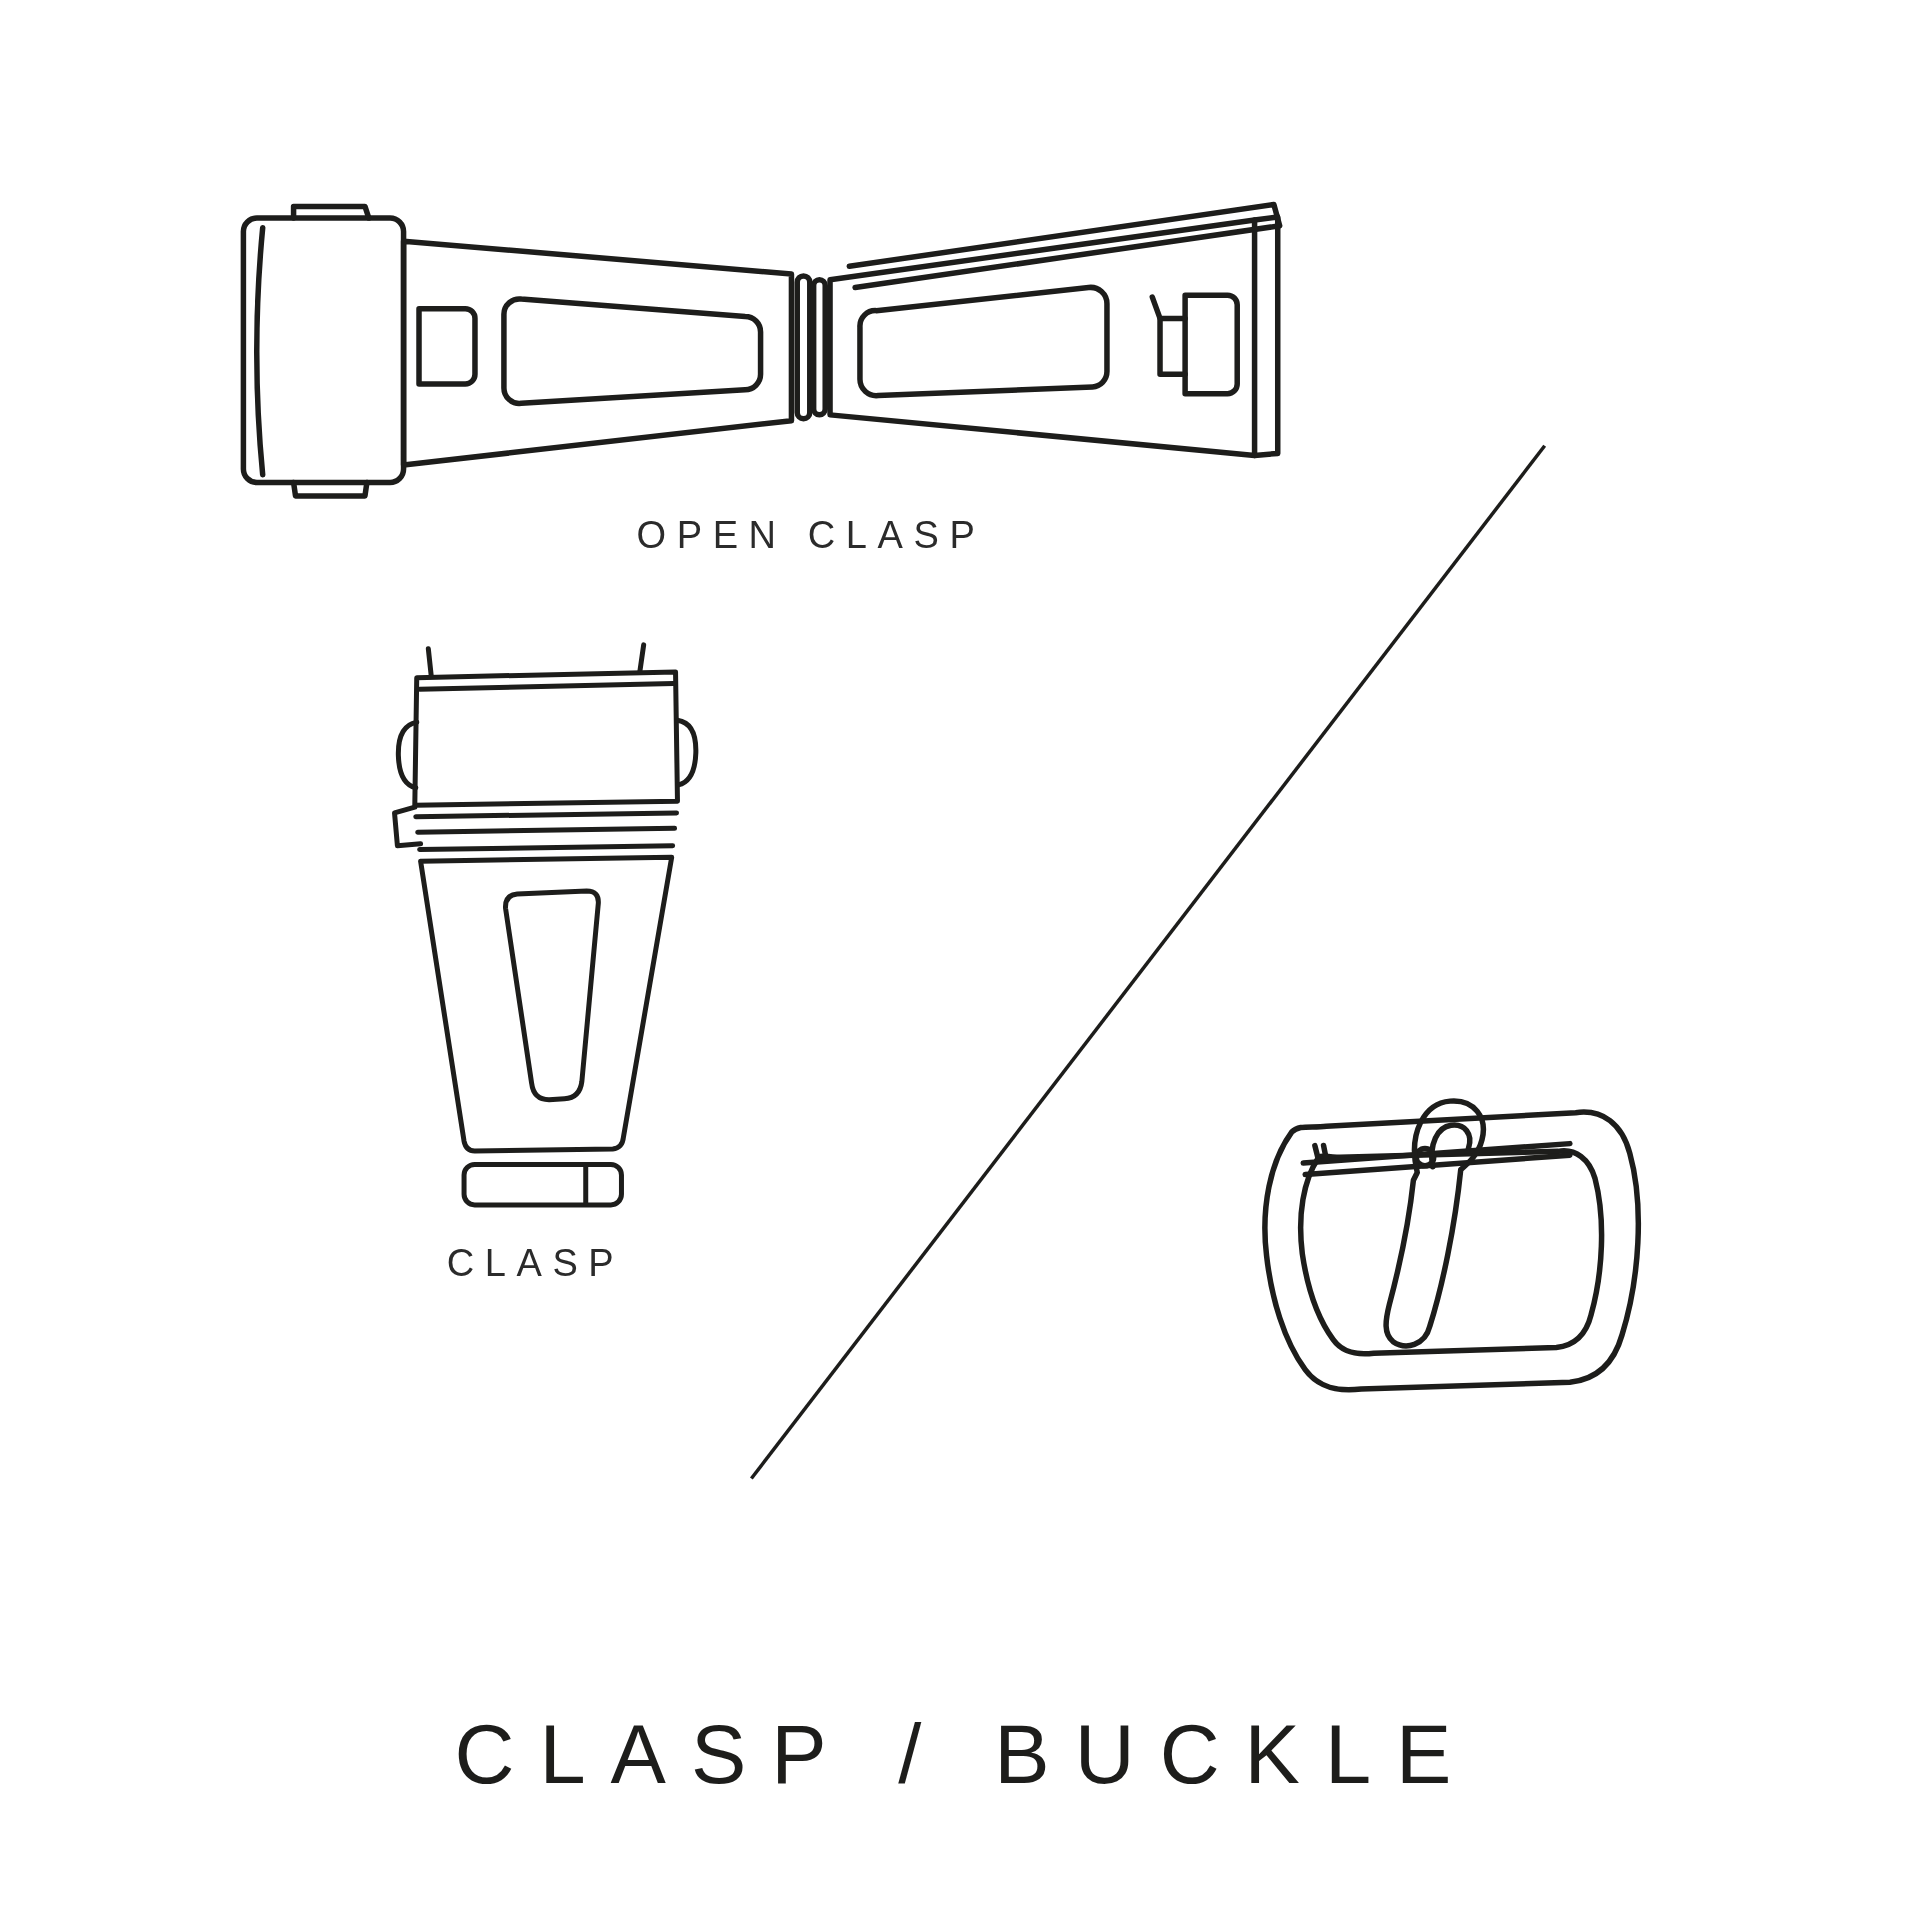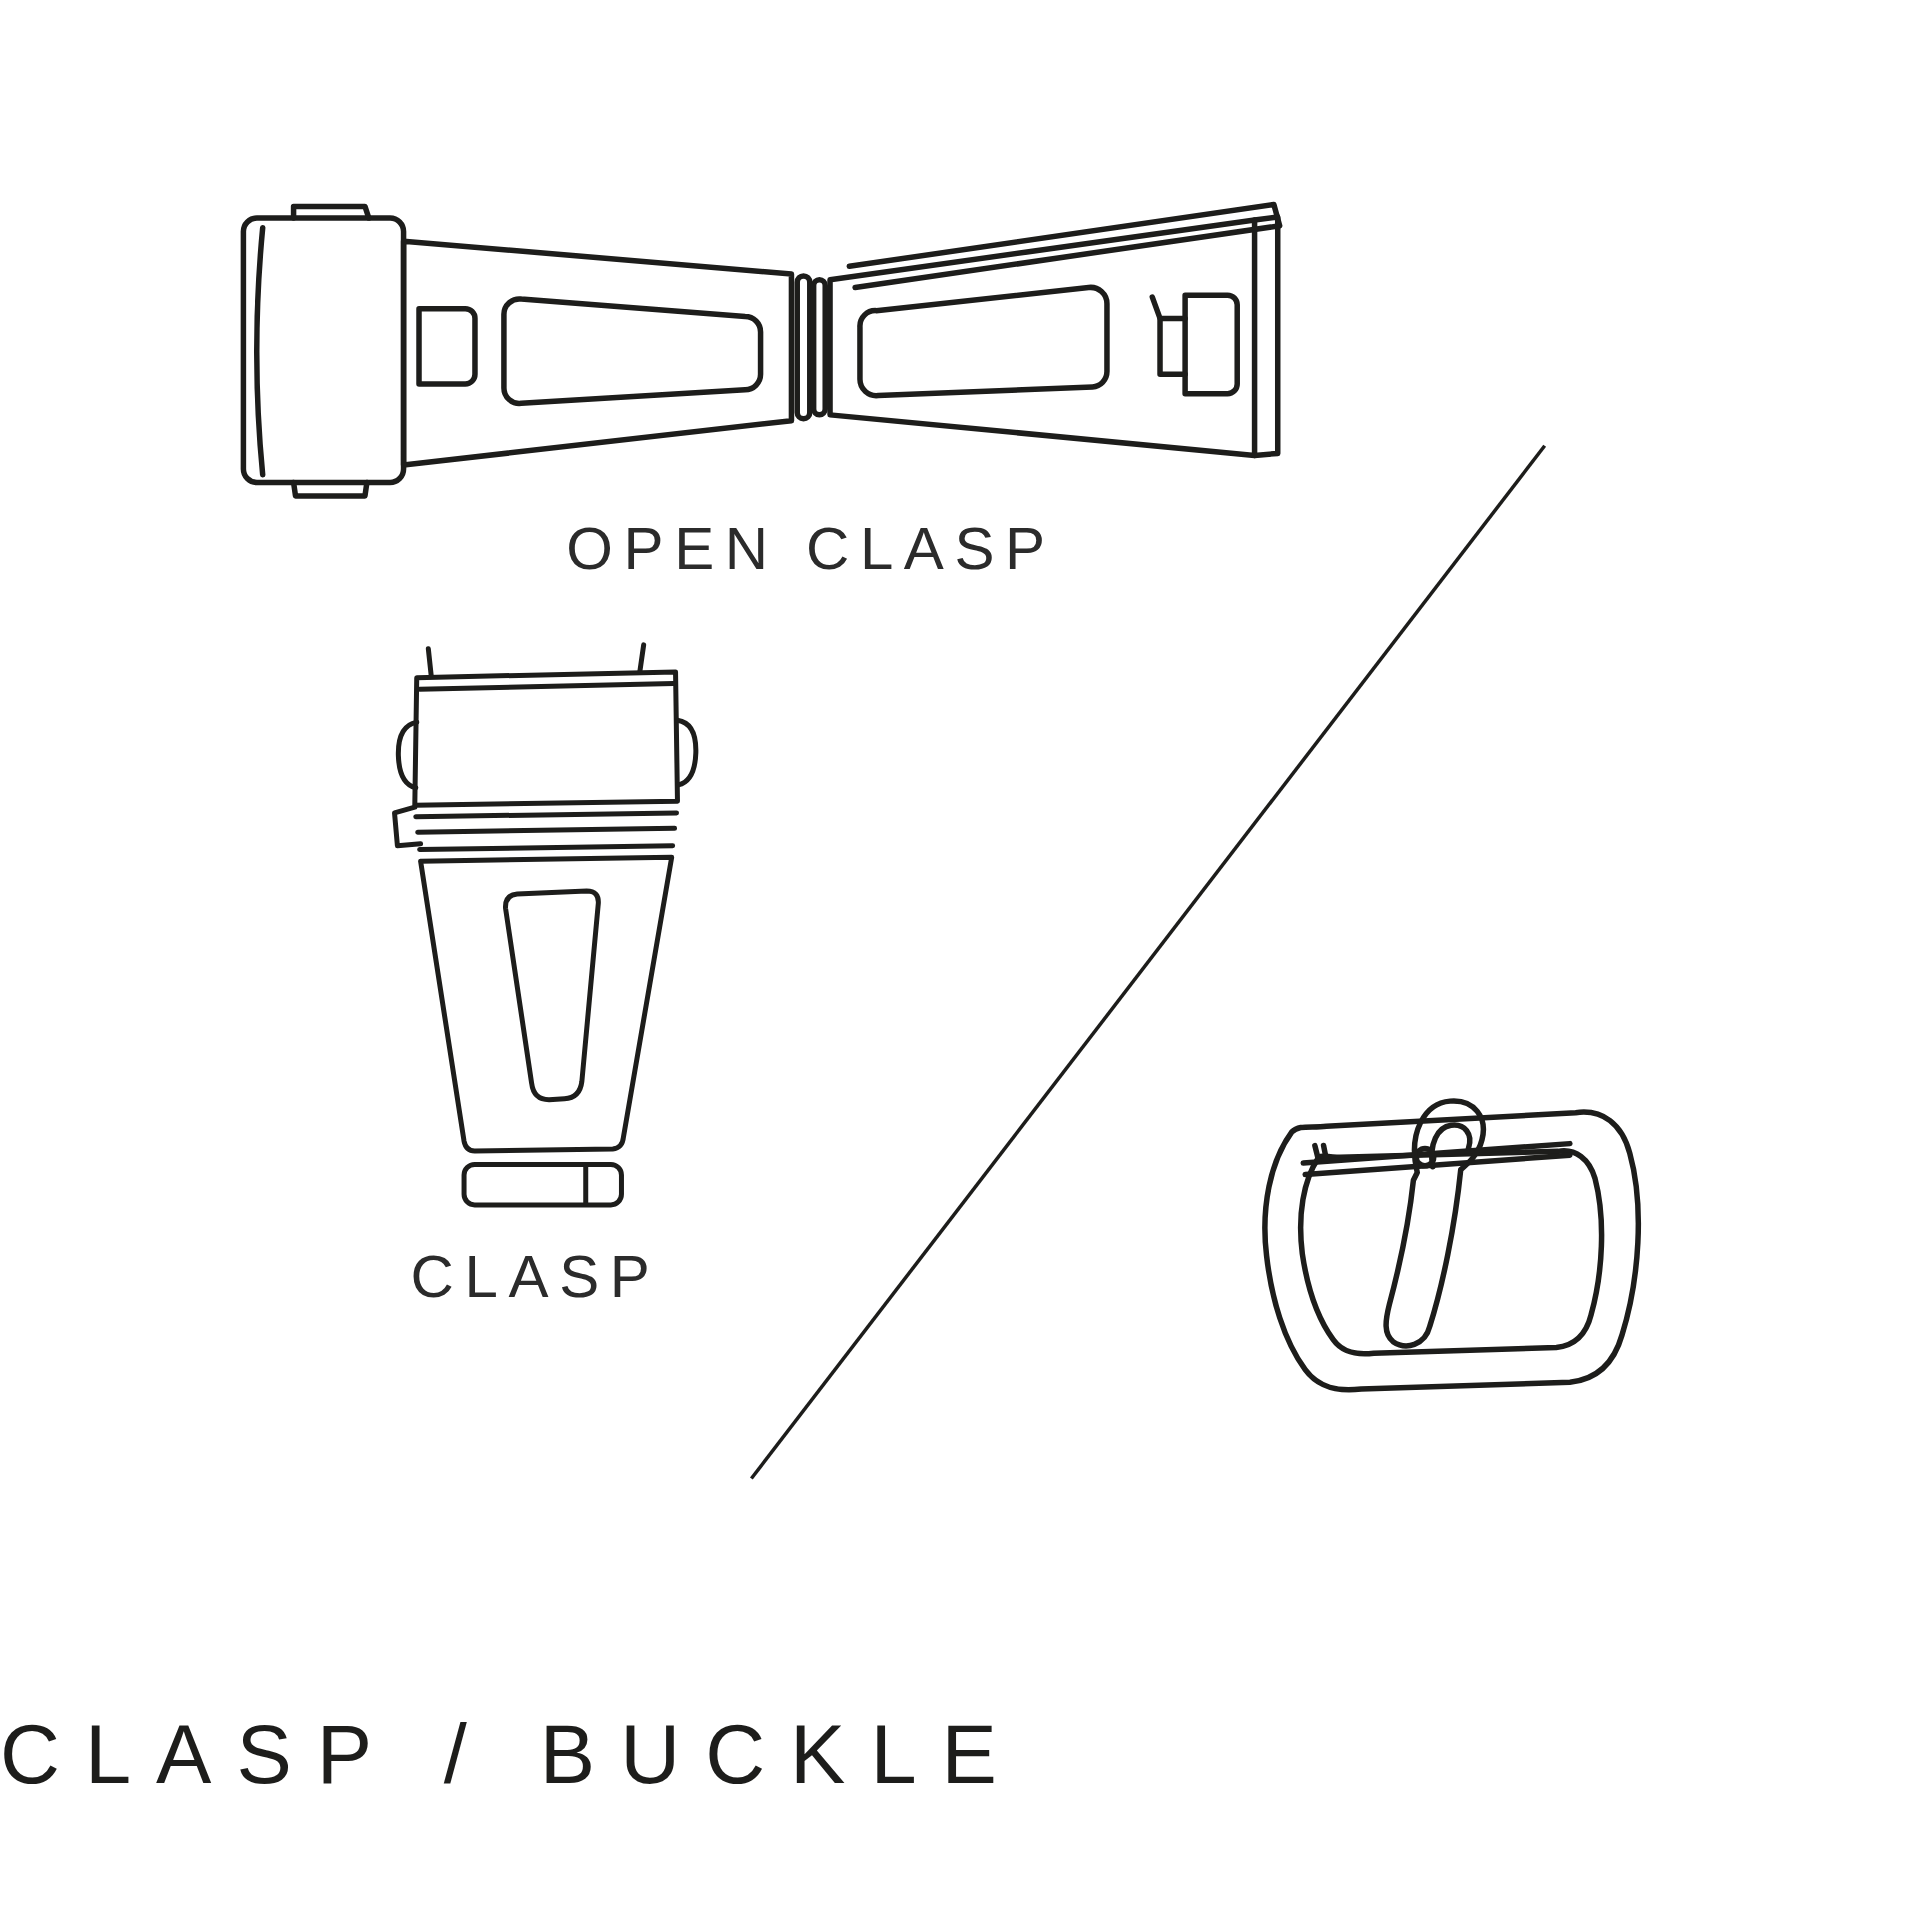--- a/index.html
+++ b/index.html
@@ -15,31 +15,31 @@
     font-family: "Liberation Sans", sans-serif;
     color: #1d1d1b;
     overflow: hidden;
   }
   .illu {
     position: absolute;
   }
   .caption {
     position: absolute;
     text-align: center;
-    font-size: 60px;
+    font-size: 38px;
     font-weight: 500;
     letter-spacing: 10.6px;
     color: #2b2b2b;
   }
   .page-title {
     position: absolute;
     left: 0;
     width: 1931px;
     top: 1707px;
-    text-align: left;
+    text-align: center;
     font-size: 83px;
     font-weight: 500;
     letter-spacing: 25px;
     color: #1d1d1b;
   }
   svg * {
     vector-effect: non-scaling-stroke;
   }
 </style>
 </head>

